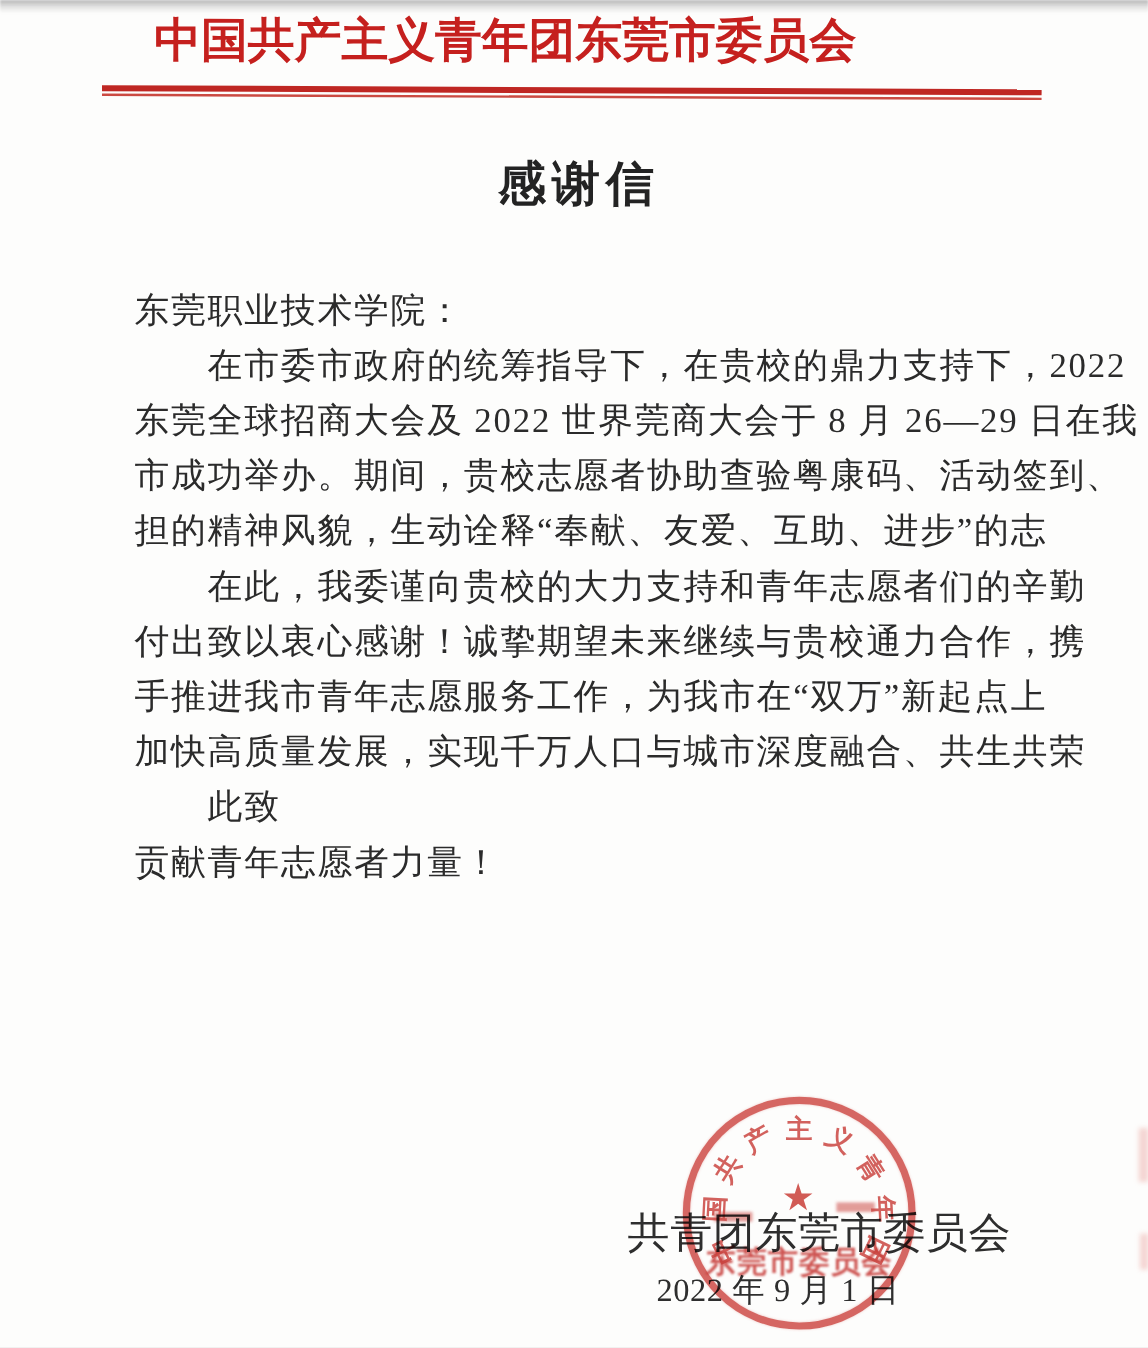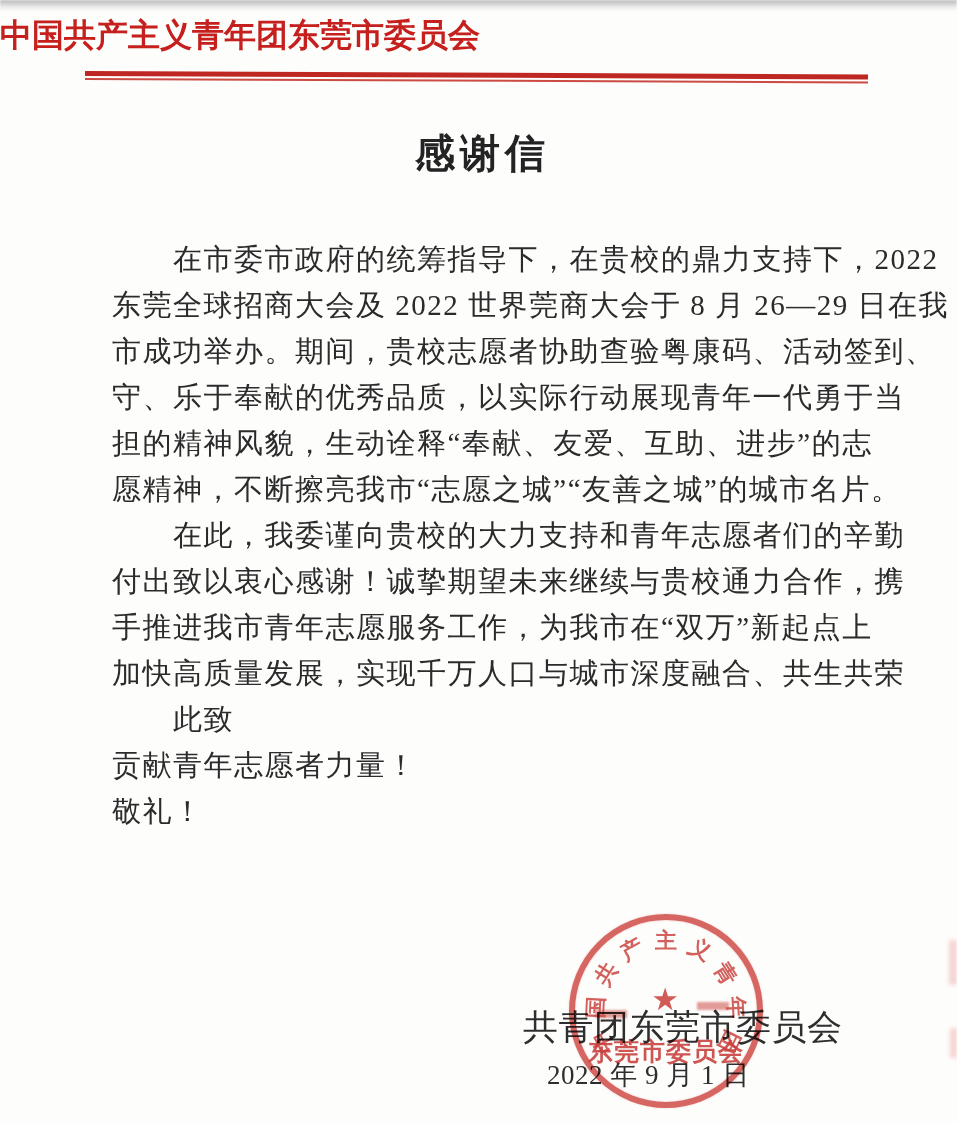--- a/index.html
+++ b/index.html
@@ -12,21 +12,22 @@
     font-family:"Liberation Serif","DejaVu Serif",serif;
   }
   
   .top-smudge{
     position:absolute;left:0;top:0;width:957px;height:11px;
     background:linear-gradient(180deg,rgba(110,110,112,0.50) 0%,rgba(160,160,160,0.25) 55%,rgba(200,200,200,0) 100%);
     filter:blur(1px);
   }
   .letterhead{
     position:absolute;left:0;top:8px;width:842px;
-    font-size:32px;line-height:54px;font-weight:700;
+    text-align:center;
+    font-size:39px;line-height:54px;font-weight:700;
     color:#c5201e;
     letter-spacing:0px;
     filter:blur(0.3px);
     white-space:nowrap;
   }
   .red-rule{
     position:absolute;left:85px;top:71px;width:783px;height:10px;
     transform:rotate(0.25deg);transform-origin:left center;
   }
   .red-rule .rule-thick{height:5px;background:#bf2723;}
@@ -134,33 +135,31 @@
 
   <div class="red-rule">
     <div class="rule-thick"></div>
     <div class="rule-gap"></div>
     <div class="rule-thin"></div>
   </div>
 
   <h1 class="letter-title">感谢信</h1>
 
   <div class="body-block">
+      <div class="body-line">东莞职业技术学院：</div>
       <div class="body-line">　　在市委市政府的统筹指导下，在贵校的鼎力支持下，2022</div>
       <div class="body-line">东莞全球招商大会及 2022 世界莞商大会于 8 月 26—29 日在我</div>
       <div class="body-line">市成功举办。期间，贵校志愿者协助查验粤康码、活动签到、</div>
-      <div class="body-line">守、乐于奉献的优秀品质，以实际行动展现青年一代勇于当</div>
       <div class="body-line">担的精神风貌，生动诠释“奉献、友爱、互助、进步”的志</div>
-      <div class="body-line">愿精神，不断擦亮我市“志愿之城”“友善之城”的城市名片。</div>
       <div class="body-line">　　在此，我委谨向贵校的大力支持和青年志愿者们的辛勤</div>
       <div class="body-line">付出致以衷心感谢！诚挚期望未来继续与贵校通力合作，携</div>
       <div class="body-line">手推进我市青年志愿服务工作，为我市在“双万”新起点上</div>
       <div class="body-line">加快高质量发展，实现千万人口与城市深度融合、共生共荣</div>
       <div class="body-line">　　此致</div>
       <div class="body-line">贡献青年志愿者力量！</div>
-      <div class="body-line">敬礼！</div>
     </div>
 
   <div class="signature">共青团东莞市委员会</div>
 
   <div class="date">2022 年 9 月 1 日</div>
 
   <div class="seal">
     <div class="seal-ring"></div>
     <div class="seal-arc">
         <span style="transform: rotate(-116deg) translateY(-70px);">中</span>

